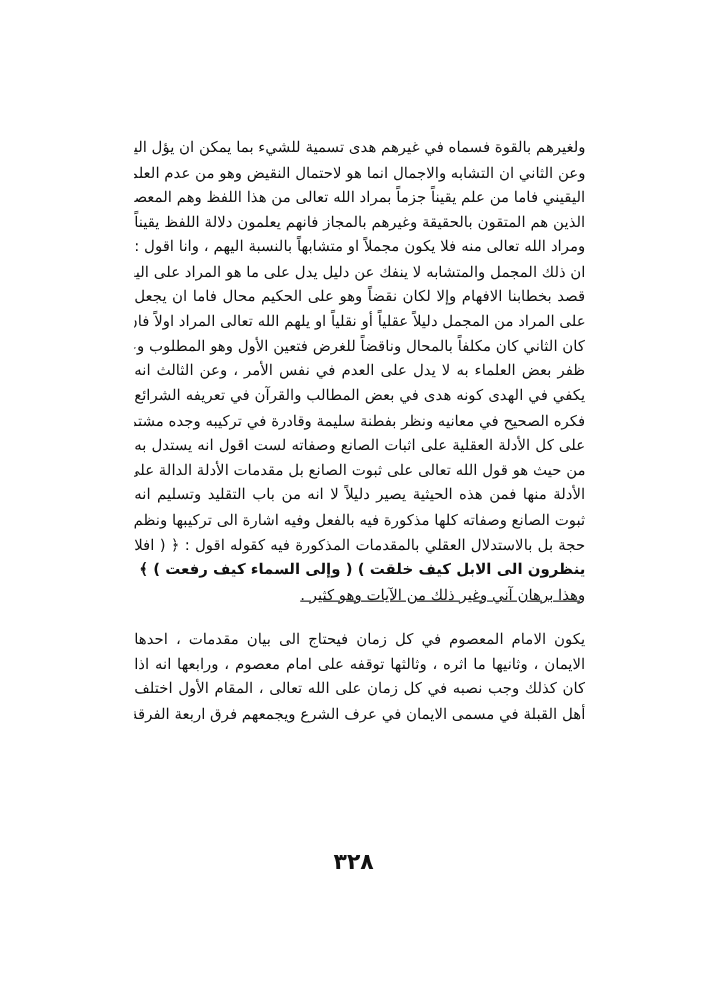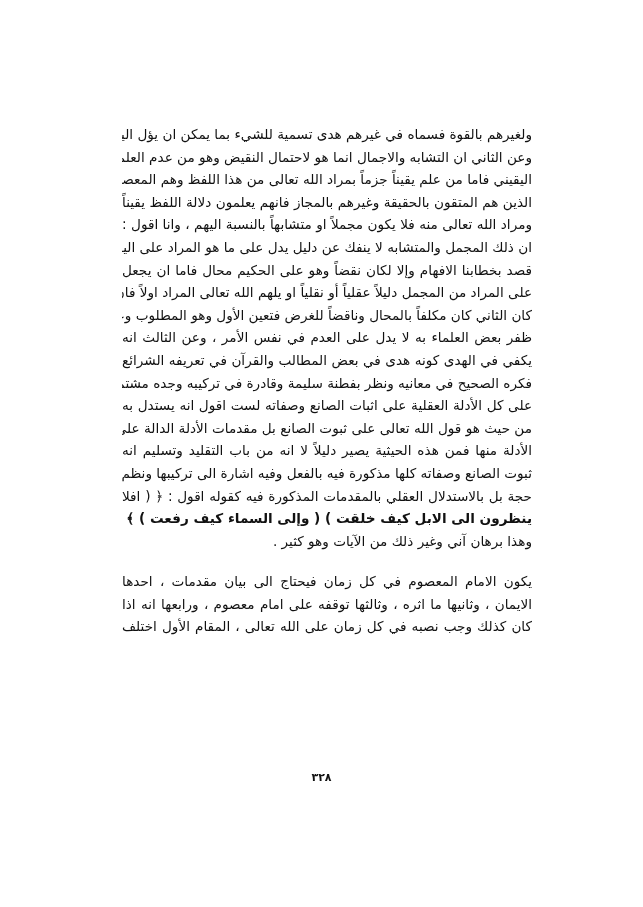--- a/index.html
+++ b/index.html
@@ -2,26 +2,26 @@
 <html><head>
 <meta charset="utf-8">
 <style>
   html, body { margin: 0; padding: 0; background: #ffffff; }
   body { width: 643px; height: 907px; position: relative; overflow: hidden;
          font-family: "DejaVu Sans", sans-serif; color: #111; }
   .page { position: absolute; left: 0; top: 0; width: 643px; height: 907px; background: #fff; }
   .text-block { position: absolute; left: 122px; top: 123px; width: 410px; direction: rtl; }
   .line { display: block; height: 22.6px; line-height: 22.6px; font-size: 13.6px;
           text-align: justify; text-align-last: justify; white-space: nowrap; overflow: hidden; }
-  .line.last { text-align-last: right; }
+  .line.last { text-align-last: right; text-decoration: underline; }
   .line.indent { padding-right: 20px; }
   .bold { font-weight: bold; }
   .para-gap { height: 18px; }
   .page-number { position: absolute; left: 0; width: 643px; top: 771px; text-align: center;
-                 font-size: 11px; font-weight: bold; direction: rtl; }
+                 font-size: 20px; font-weight: bold; direction: rtl; }
 </style>
 </head>
 <body>
 
 <div class="page">
   <div class="text-block">
     <div>
       <span class="line">ولغيرهم بالقوة فسماه في غيرهم هدى تسمية للشيء بما يمكن ان يؤل اليه ،</span>
       <span class="line">وعن الثاني ان التشابه والاجمال انما هو لاحتمال النقيض وهو من عدم العلم</span>
       <span class="line">اليقيني فاما من علم يقيناً جزماً بمراد الله تعالى من هذا اللفظ وهم المعصومون</span>
@@ -42,17 +42,18 @@
       <span class="line bold">ينظرون الى الابل كيف خلقت ) ( وإلى السماء كيف رفعت ) ﴾ إلى آخر الآية</span>
       <span class="line last">وهذا برهان آني وغير ذلك من الآيات وهو كثير .</span>
     </div>
 
     <div class="para-gap"></div>
 
     <div>
       <span class="line">يكون الامام المعصوم في كل زمان فيحتاج الى بيان مقدمات ، احدها</span>
       <span class="line">الايمان ، وثانيها ما اثره ، وثالثها توقفه على امام معصوم ، ورابعها انه اذا</span>
       <span class="line">كان كذلك وجب نصبه في كل زمان على الله تعالى ،   المقام  الأول اختلف</span>
+      <span class="line">أهل القبلة في مسمى الايمان في عرف الشرع ويجمعهم فرق اربعة الفرقة</span>
     </div>
   </div>
 
   <div class="page-number">٣٢٨</div>
 </div>
 
 </body></html>

